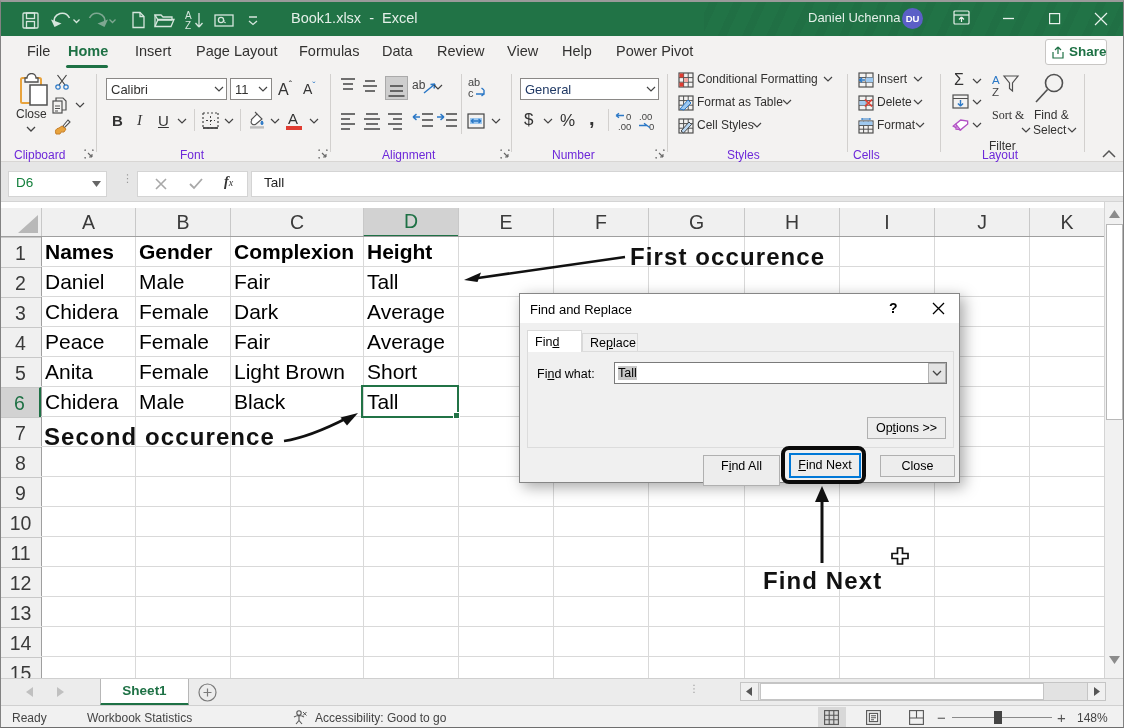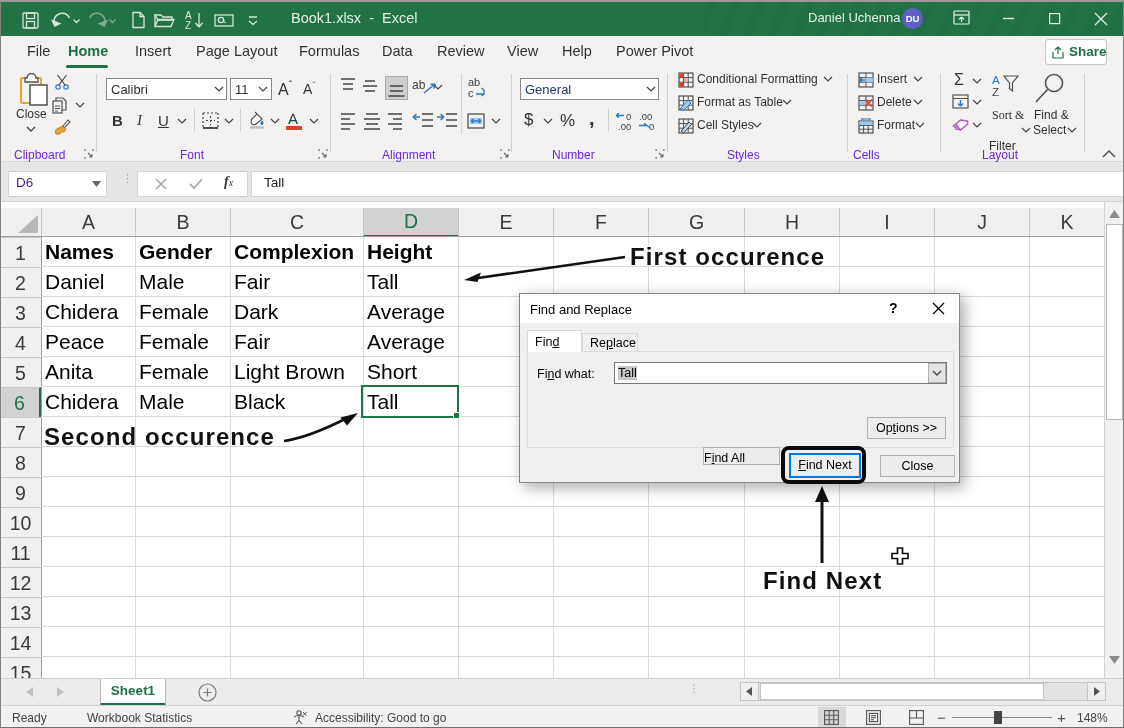--- a/index.html
+++ b/index.html
@@ -392,21 +392,21 @@
       <path d="M1 1 l4 4 l4 -4"></path>
     </svg>
   <div class="rlabel" style="left:982px;width:60px;">Layout</div>
   <div class="rsep" style="left:1084px;"></div>
   <svg width="14" height="9" viewBox="0 0 14 9" style="position:absolute;left:1102px;top:80px" fill="none" stroke="#555" stroke-width="1.5">
       <path d="M1 8 l6 -6 l6 6"></path>
     </svg>
 </div>
 <div class="abs" id="fbar">
   <div class="fbox" style="left:8px;width:99px;"></div>
-  <div style="position:absolute;left:16px;top:13px;font-size:13.5px;color:#4c1d95;">D6</div>
+  <div style="position:absolute;left:16px;top:13px;font-size:13.5px;color:#15803d;">D6</div>
   <svg width="9" height="6" viewBox="0 0 9 6" style="position:absolute;left:92px;top:19px">
       <path d="M0 0 h9 l-4.5 6 z" fill="#666"></path>
     </svg>
   <div style="position:absolute;left:122px;top:13px;color:#999;font-size:11px;line-height:6px;">⋮</div>
   <div class="fbox" style="left:137px;width:111px;"></div>
   <svg width="12" height="12" viewBox="0 0 12 12" style="position:absolute;left:155px;top:16px" stroke="#a8a8a8" stroke-width="1.6" fill="none">
       <path d="M1 1 L11 11 M11 1 L1 11"></path>
     </svg>
   <svg width="14" height="12" viewBox="0 0 14 12" style="position:absolute;left:189px;top:16px" stroke="#a8a8a8" stroke-width="1.8" fill="none">
       <path d="M1 6 L5 10 L13 1"></path>
@@ -513,21 +513,21 @@
       <path d="M5.5 8 L11 0 L0 0 z" fill="#8c8c8c"></path>
     </svg>
 </div>
 <div class="abs" id="tabbar">
   <svg width="8" height="10" viewBox="0 0 8 10" style="position:absolute;left:26px;top:8px">
       <path d="M7 0 L0 5 L7 10 z" fill="#c0c0c0"></path>
     </svg>
   <svg width="8" height="10" viewBox="0 0 8 10" style="position:absolute;left:56px;top:8px">
       <path d="M1 0 L8 5 L1 10 z" fill="#c0c0c0"></path>
     </svg>
-  <div style="position:absolute;left:100px;top:0;width:66px;height:27px;background:#fff;border:1px solid #b7b7b7;border-top:none;border-bottom:3px solid #1e7145;color:#1e7145;font-weight:bold;font-size:13.5px;text-align:center;line-height:23px;">Sheet1</div>
+  <div style="position:absolute;left:100px;top:0;width:89px;height:27px;background:#fff;border:1px solid #b7b7b7;border-top:none;border-bottom:3px solid #1e7145;color:#1e7145;font-weight:bold;font-size:13.5px;text-align:center;line-height:23px;">Sheet1</div>
   <svg width="19" height="19" viewBox="0 0 19 19" style="position:absolute;left:198px;top:4px" fill="none" stroke="#7a7a7a" stroke-width="1.2">
     <circle cx="9.5" cy="9.5" r="8.5"></circle>
       <path d="M9.5 5.5 v8 M5.5 9.5 h8"></path>
   </svg>
   <div style="position:absolute;left:689px;top:7px;color:#9a9a9a;font-size:10px;line-height:5px;">⋮</div>
   <div style="position:absolute;left:740px;top:3px;width:366px;height:19px;background:#e2e2e2;border:1px solid #c5c5c5;"></div>
   <div style="position:absolute;left:740px;top:3px;width:19px;height:19px;background:#f0f0f0;border:1px solid #c5c5c5;"></div>
   <svg width="7" height="9" viewBox="0 0 7 9" style="position:absolute;left:746px;top:8px">
       <path d="M6 0 L0 4.5 L6 9 z" fill="#555"></path>
     </svg>
@@ -584,21 +584,21 @@
   <div style="position:absolute;left:17px;top:73px;">Fi<span style="text-decoration:underline">n</span>d what:</div>
   <div style="position:absolute;left:94px;top:68px;width:333px;height:22px;background:#fff;border:1px solid #7a7a7a;"></div>
   <div style="position:absolute;left:98px;top:72px;"><span style="background:#c8c8c8;">Tall</span></div>
   <div style="position:absolute;left:408px;top:69px;width:18px;height:20px;background:#e3e3e3;border:1px solid #b0b0b0;"></div>
   <svg width="10" height="7" viewBox="0 0 10 7" style="position:absolute;left:412px;top:76px" fill="none" stroke="#444" stroke-width="1.3">
       <path d="M1 1 l4 4 l4 -4"></path>
     </svg>
 
   <div style="position:absolute;left:347px;top:123px;width:79px;height:22px;background:#ededed;border:1px solid #b0b0b0;text-align:center;line-height:20px;">Op<span style="text-decoration:underline">t</span>ions &gt;&gt;</div>
 
-  <div style="position:absolute;left:183px;top:153px;width:77px;height:18px;background:#ededed;border:1px solid #b0b0b0;line-height:20px;">F<span style="text-decoration:underline">i</span>nd All</div>
+  <div style="position:absolute;left:183px;top:161px;width:77px;height:31px;background:#ededed;border:1px solid #b0b0b0;text-align:center;line-height:20px;">F<span style="text-decoration:underline">i</span>nd All</div>
   <div style="position:absolute;left:269px;top:159px;width:72px;height:25px;background:#ededed;border:2px solid #0078d7;text-align:center;line-height:21px;"><span style="text-decoration:underline">F</span>ind Next</div>
   <div style="position:absolute;left:360px;top:161px;width:75px;height:22px;background:#ededed;border:1px solid #b0b0b0;text-align:center;line-height:20px;">Close</div>
 </div>
 
 <div class="anno" style="left:630px;top:243px;">First occurence</div>
 <div class="anno" style="left:44px;top:423px;">Second occurence</div>
 <div class="anno" style="left:763px;top:567px;">Find Next</div>
 <div style="position:absolute;left:781px;top:446px;width:85px;height:38px;border:4.5px solid #0a0a0a;border-radius:8px;"></div>
 <div style="position:absolute;left:0;top:0;width:1124px;height:728px;border-top:2px solid #9a9a9a;border-left:1px solid #828282;border-right:1px solid #828282;border-bottom:1px solid #6e6e6e;pointer-events:none;z-index:50;"></div>
 <svg class="abs" id="overlay" width="1124" height="728" viewBox="0 0 1124 728" style="left:0;top:0;pointer-events:none" fill="none">

